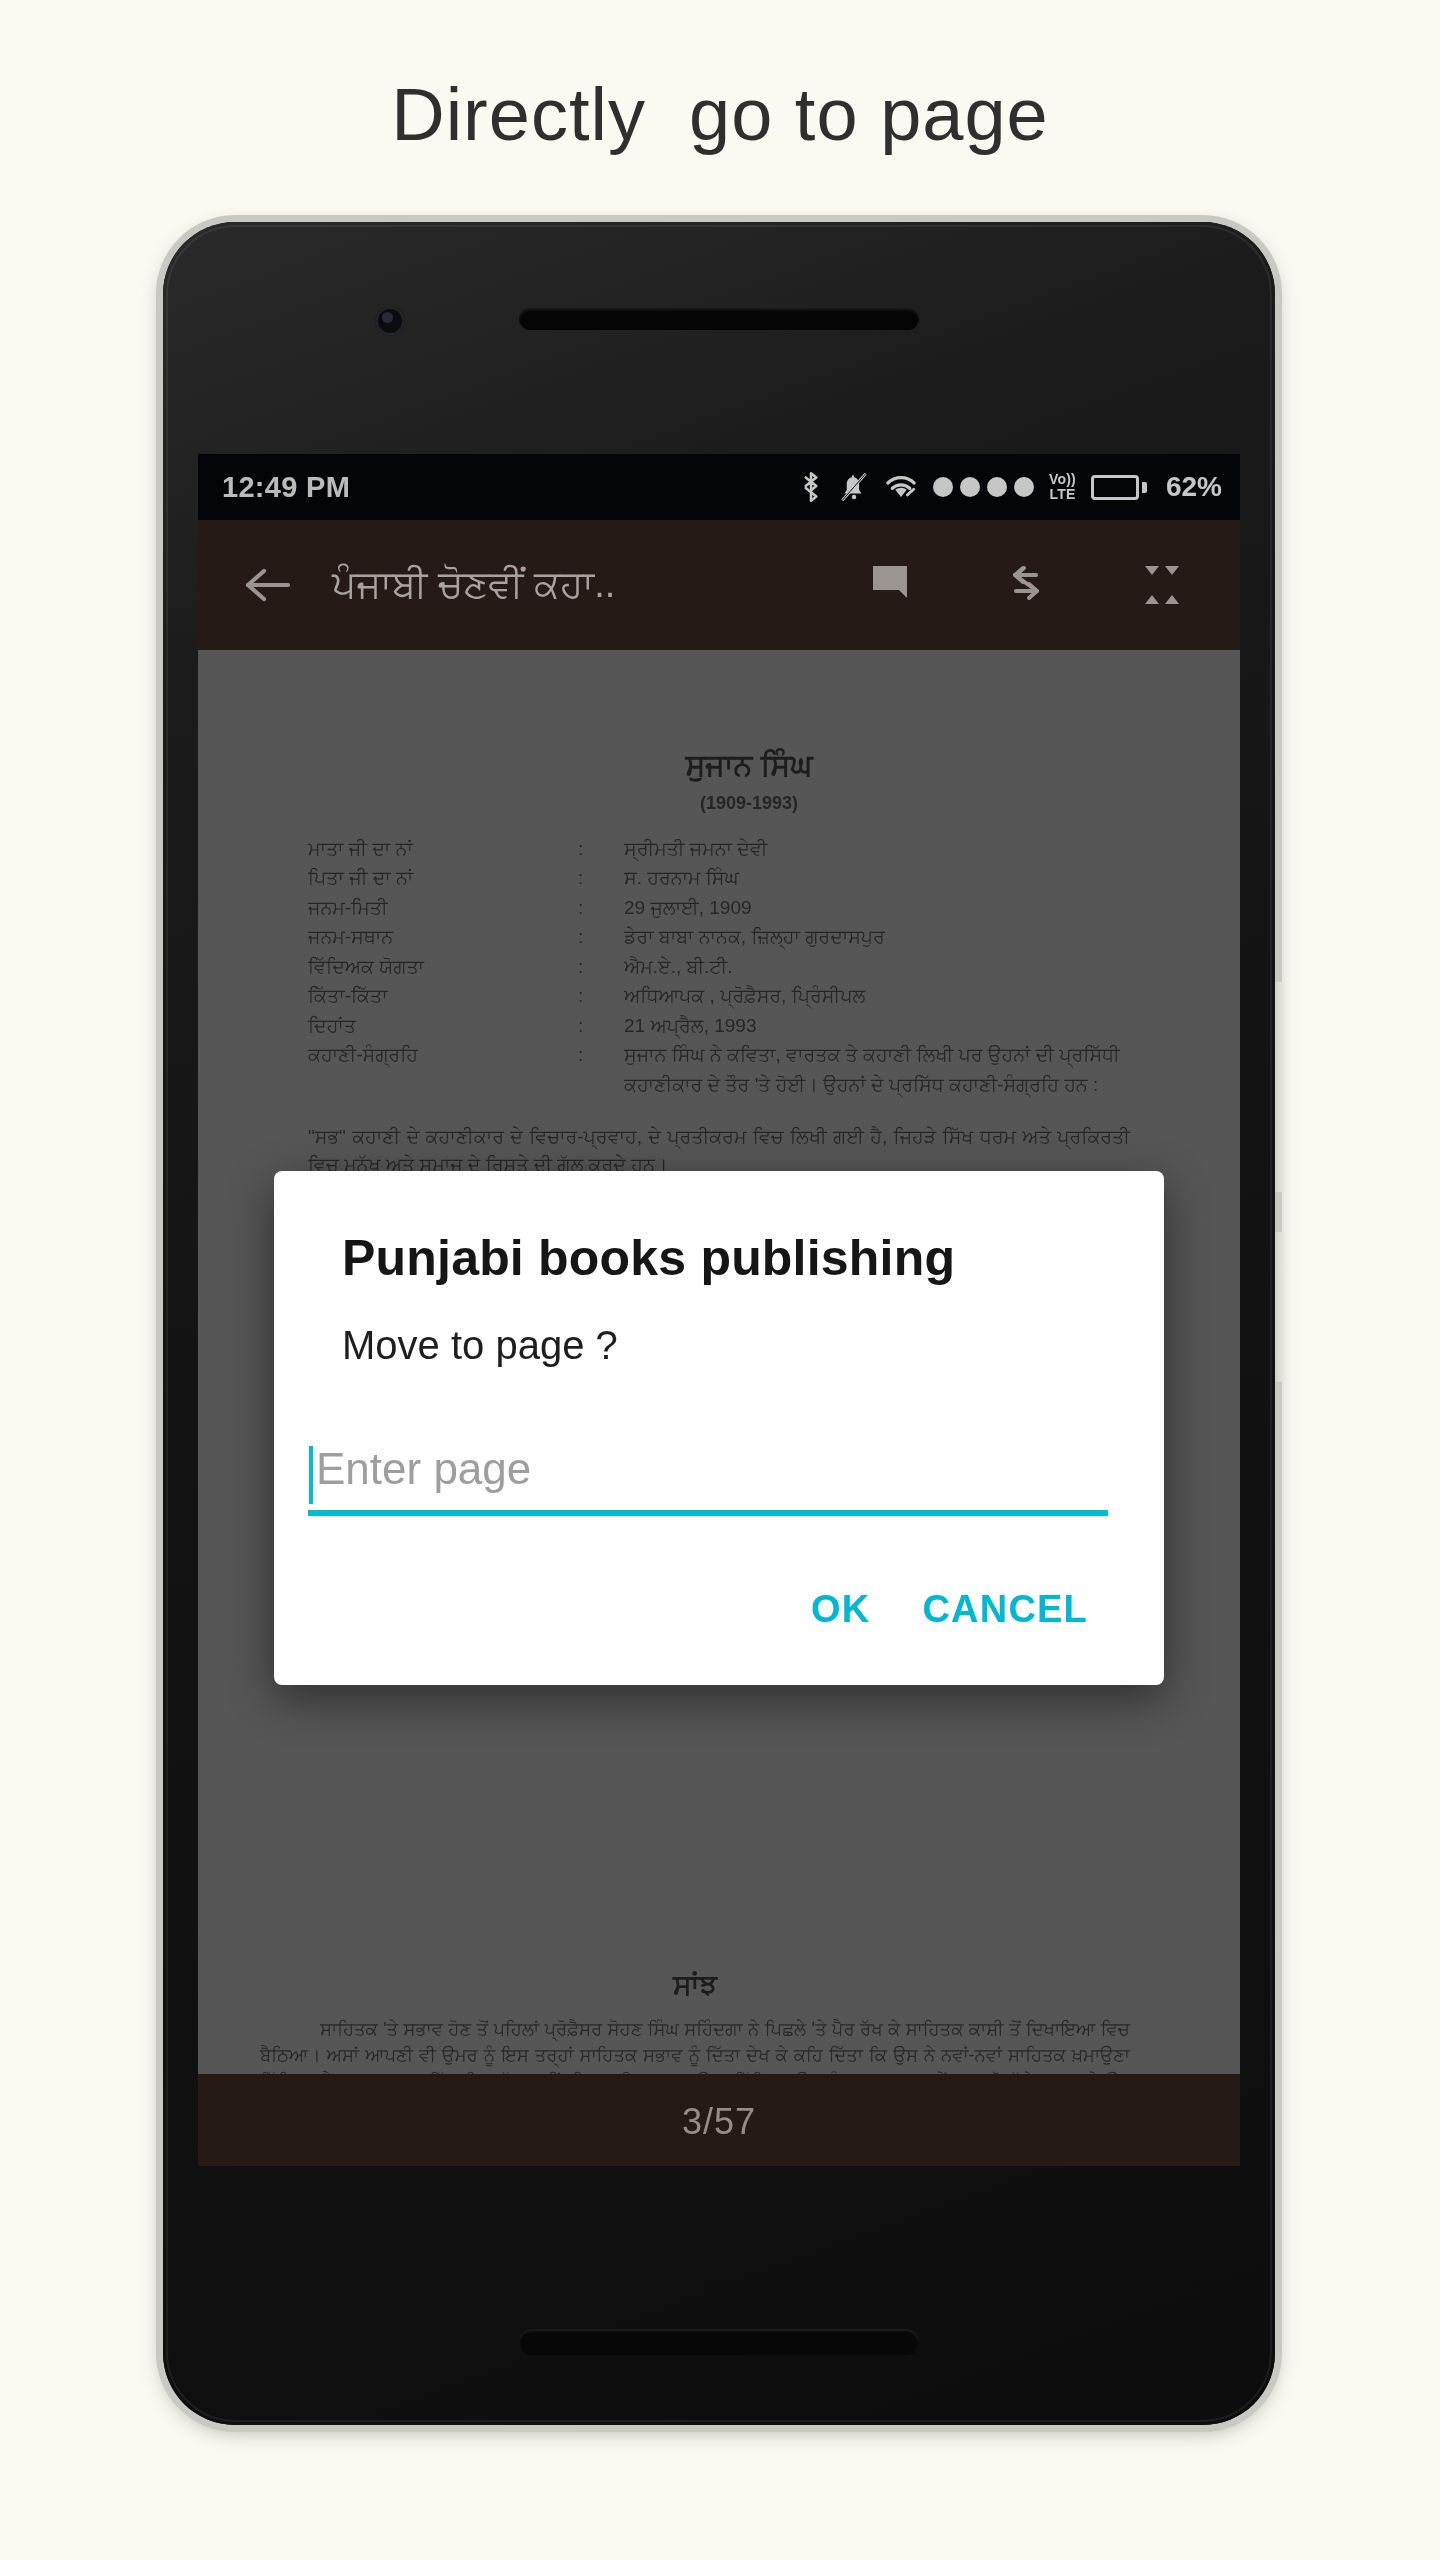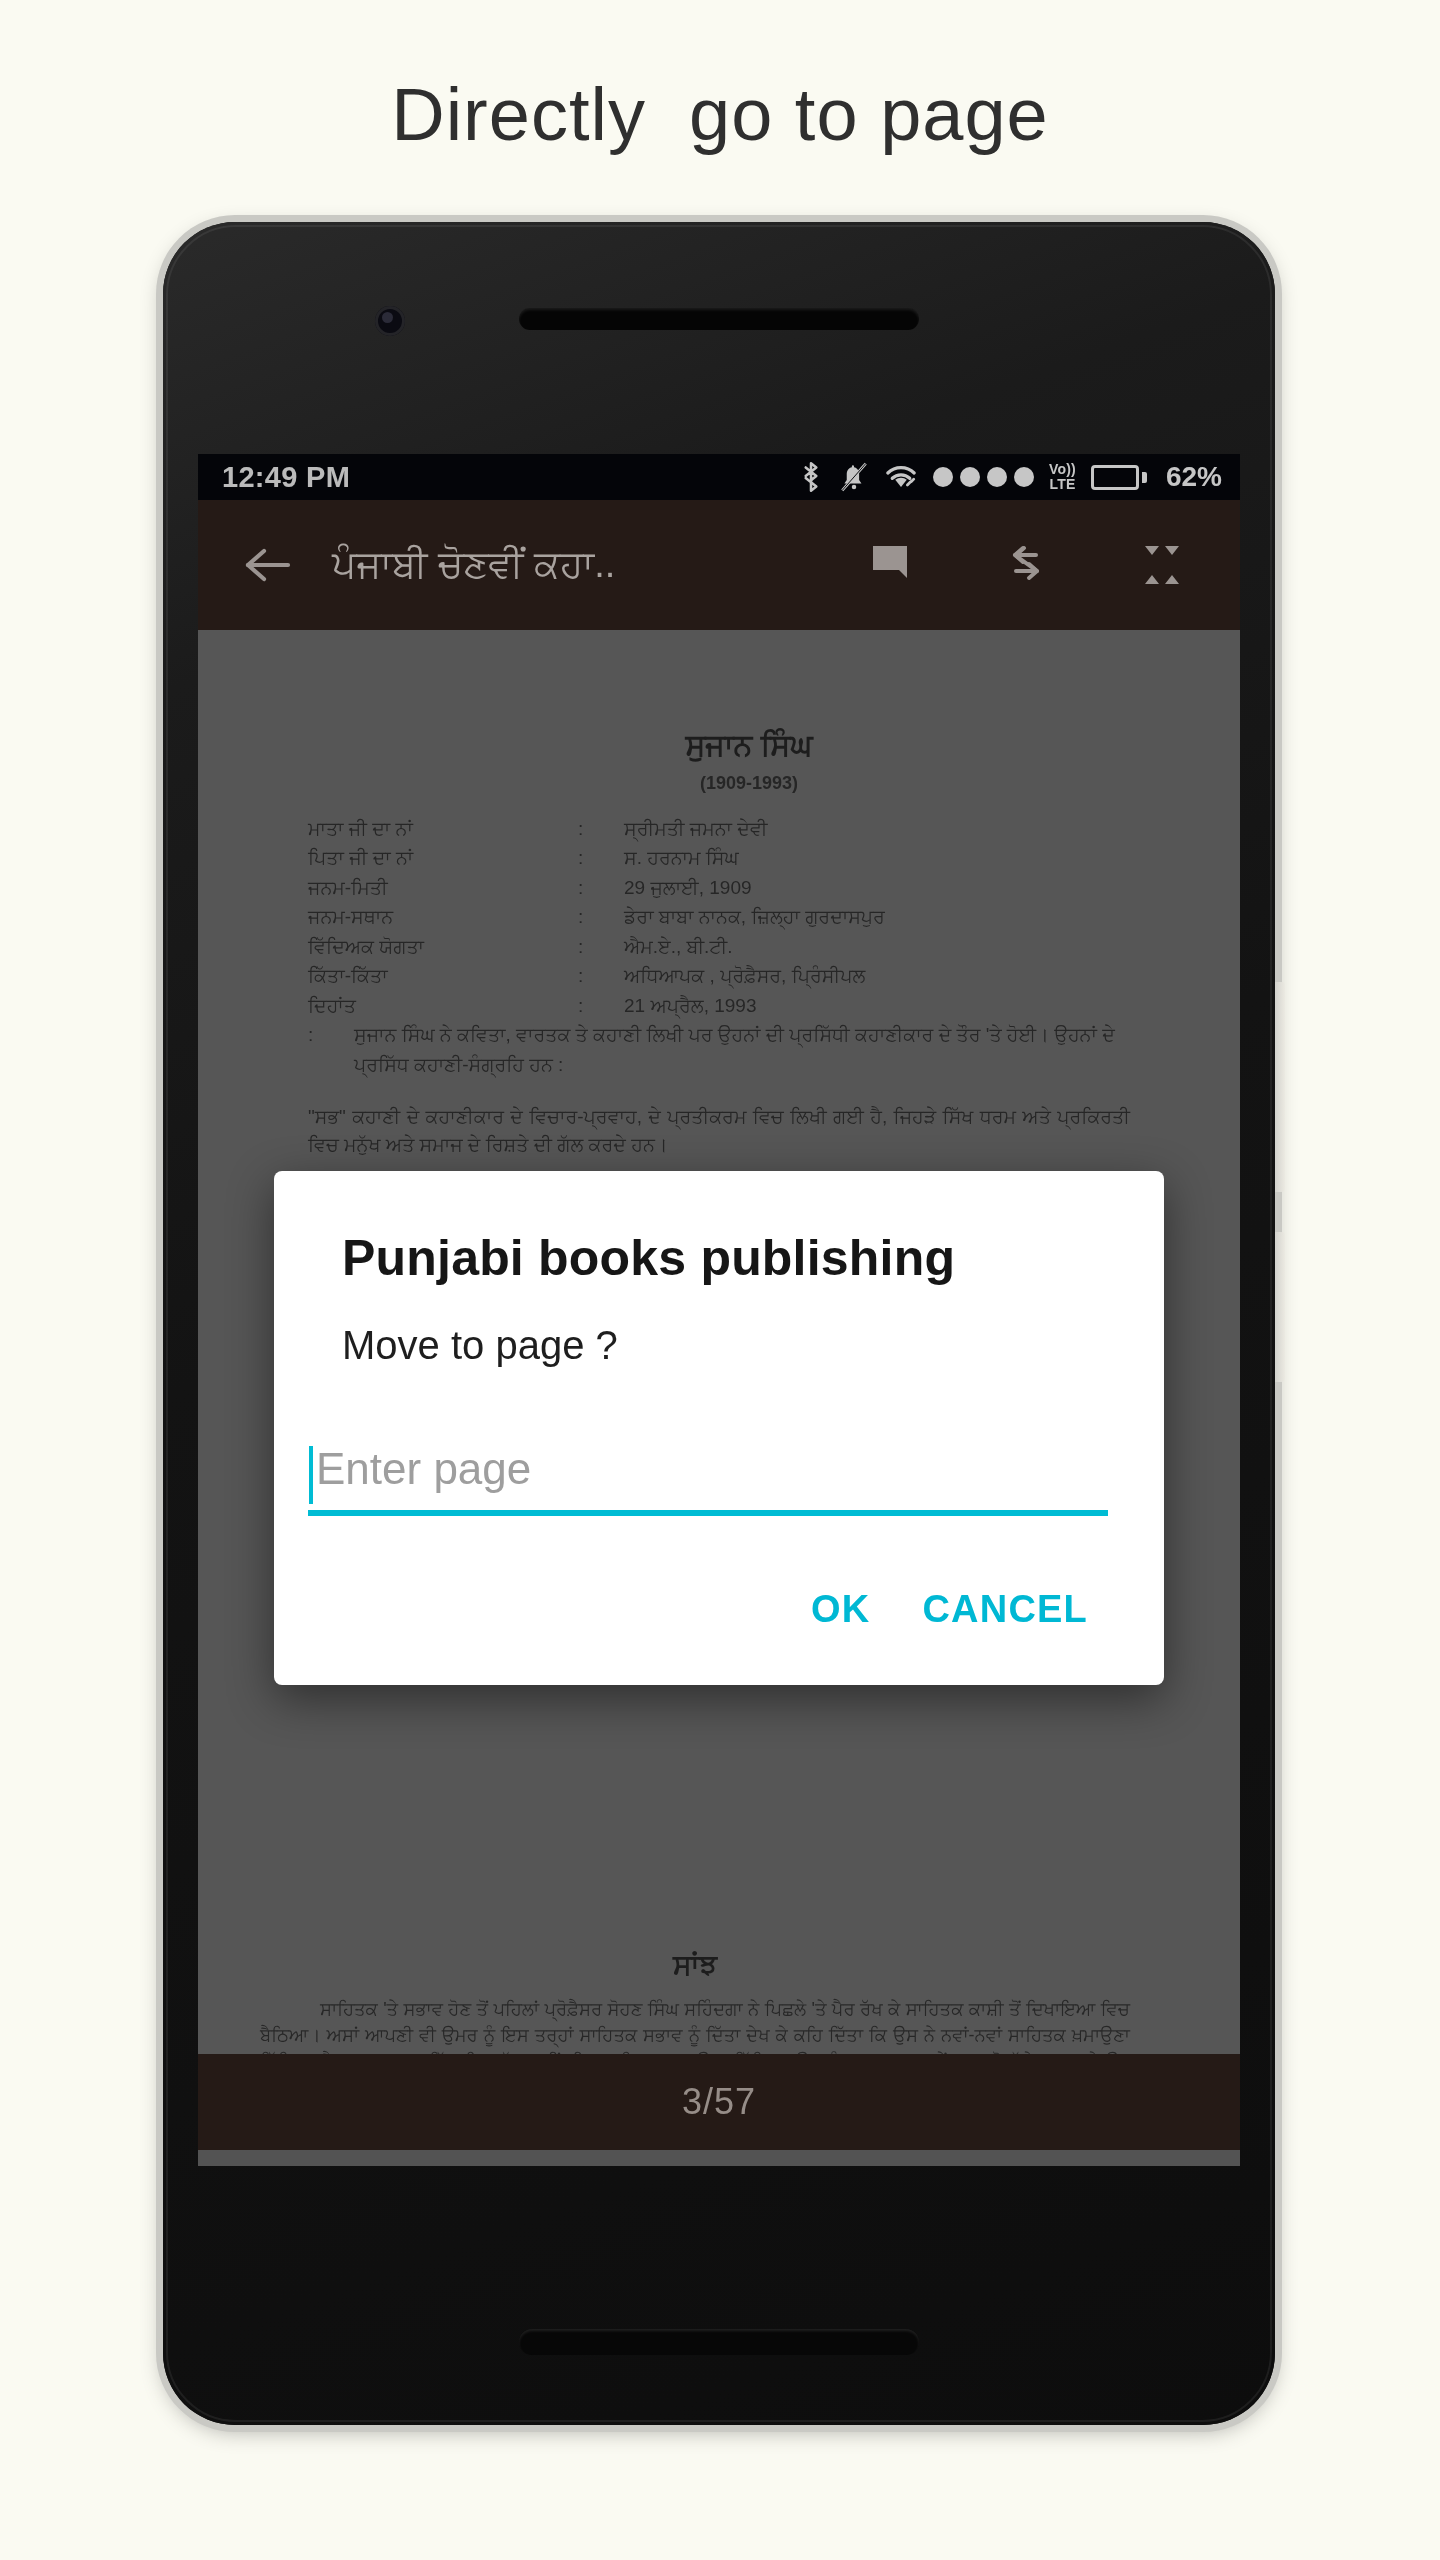--- a/index.html
+++ b/index.html
@@ -129,21 +129,21 @@
     top: 232px;
     width: 1042px;
     height: 1712px;
     background: #666666;
     overflow: hidden;
   }
 
   
   .statusbar {
     position: relative;
-    height: 46px;
+    height: 66px;
     background: #05070c;
     display: flex;
     align-items: center;
     padding: 0 18px 0 24px;
     color: #e9e9e9;
   }
   .status-time {
     font-size: 29px;
     font-weight: 700;
     letter-spacing: 0.3px;
@@ -521,20 +521,21 @@
               <span class="bp-k">ਕਿੱਤਾ-ਕਿੱਤਾ</span>
               <span class="bp-c">:</span>
               <span class="bp-v">ਅਧਿਆਪਕ , ਪ੍ਰੋਫ਼ੈਸਰ, ਪ੍ਰਿੰਸੀਪਲ</span>
             </div>
             <div class="bp-row">
               <span class="bp-k">ਦਿਹਾਂਤ</span>
               <span class="bp-c">:</span>
               <span class="bp-v">21 ਅਪ੍ਰੈਲ, 1993</span>
             </div>
             <div class="bp-row">
+              <span class="bp-k">ਕਹਾਣੀ-ਸੰਗ੍ਰਹਿ</span>
               <span class="bp-c">:</span>
               <span class="bp-v">ਸੁਜਾਨ ਸਿੰਘ ਨੇ ਕਵਿਤਾ, ਵਾਰਤਕ ਤੇ ਕਹਾਣੀ ਲਿਖੀ ਪਰ ਉਹਨਾਂ ਦੀ ਪ੍ਰਸਿੱਧੀ ਕਹਾਣੀਕਾਰ ਦੇ ਤੌਰ 'ਤੇ ਹੋਈ। ਉਹਨਾਂ ਦੇ ਪ੍ਰਸਿੱਧ ਕਹਾਣੀ-ਸੰਗ੍ਰਹਿ ਹਨ :</span>
             </div>
           </div>
 
           <div class="bp-para">"ਸਭ" ਕਹਾਣੀ ਦੇ ਕਹਾਣੀਕਾਰ ਦੇ ਵਿਚਾਰ-ਪ੍ਰਵਾਹ, ਦੇ ਪ੍ਰਤੀਕਰਮ ਵਿਚ ਲਿਖੀ ਗਈ ਹੈ, ਜਿਹੜੇ ਸਿੱਖ ਧਰਮ ਅਤੇ ਪ੍ਰਕਿਰਤੀ ਵਿਚ ਮਨੁੱਖ ਅਤੇ ਸਮਾਜ ਦੇ ਰਿਸ਼ਤੇ ਦੀ ਗੱਲ ਕਰਦੇ ਹਨ।</div>
         </div>
 
         <div class="book-page-bottom">
           <div class="bpb-title">ਸਾਂਝ</div>

